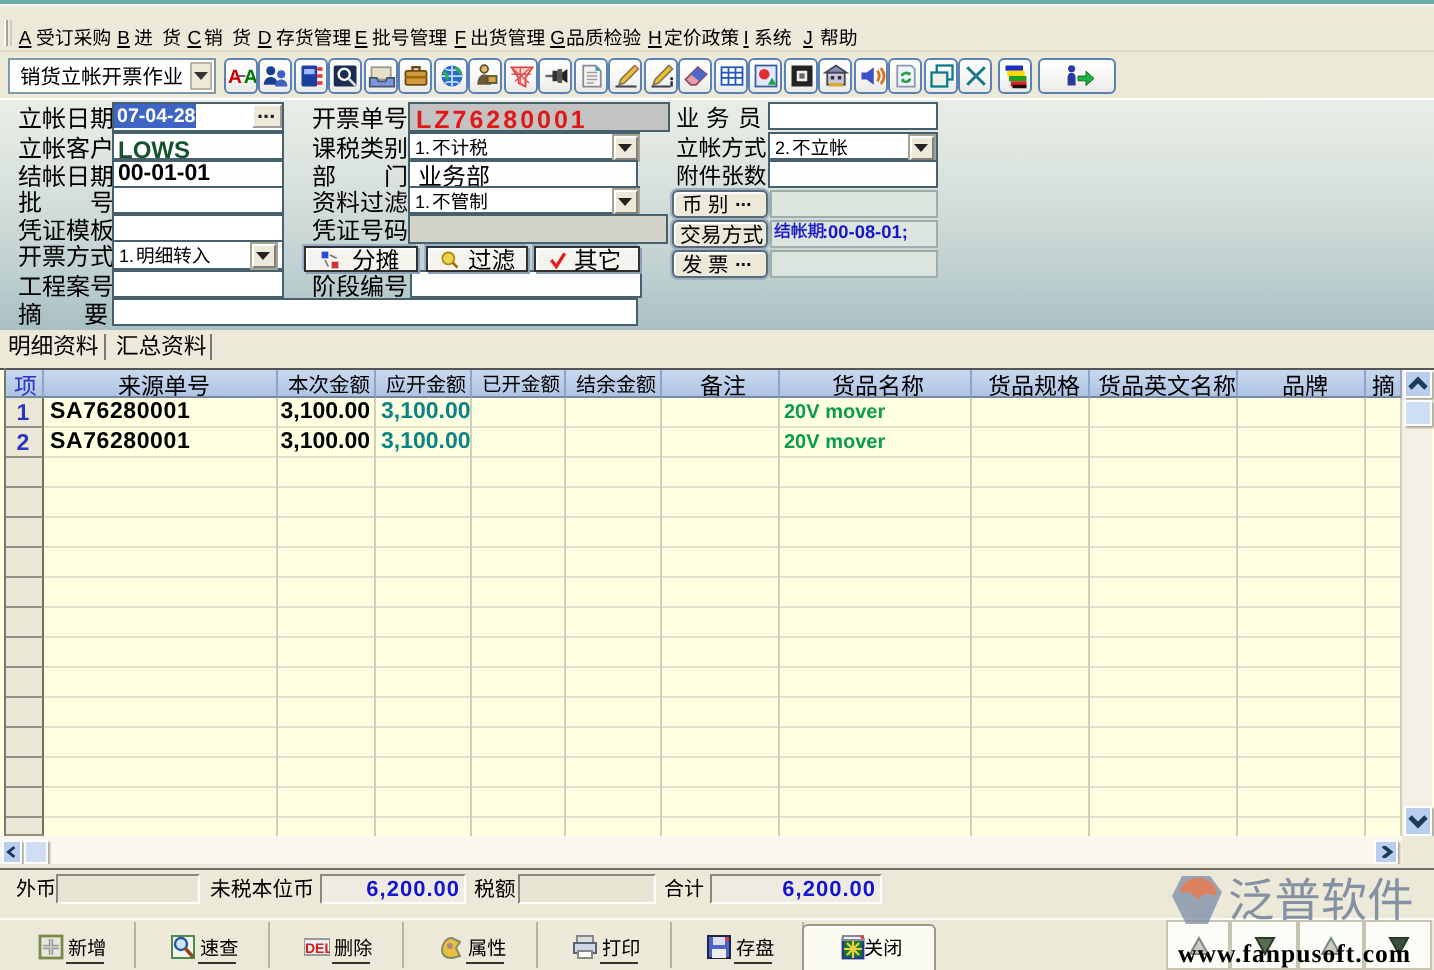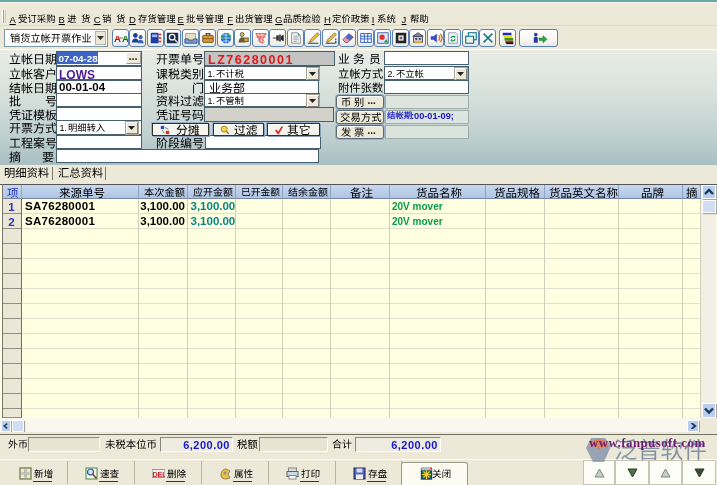--- a/index.html
+++ b/index.html
@@ -475,23 +475,23 @@
     <g transform="translate(1,10.5) scale(0.01200)" fill="#000">
       <use href="#g8981" x="0"></use>
     </g>
   </svg>
 <div style="position:absolute;left:55.7px;top:50.5px;width:86.3px;height:15.5px;background:#fff;border:1px solid #46616d"></div>
 <div style="position:absolute;left:57.2px;top:51.8px;width:40.5px;height:12.6px;background:#3e65c5"></div>
 <div style="position:absolute;left:58.5px;top:53.8px;font:bold 9.8px 'Liberation Sans', sans-serif;color:#fff;white-space:nowrap;line-height:1">07-04-28</div>
 <div style="position:absolute;left:125.5px;top:51.8px;width:15px;height:12.7px;background:#ece9d8;border:1px solid #999;border-top-color:#fff;border-left-color:#fff"></div>
 <div style="position:absolute;left:128.5px;top:51px;font:bold 11px 'Liberation Sans', sans-serif;color:#222;white-space:nowrap;line-height:1">...</div>
 <div style="position:absolute;left:55.7px;top:66px;width:86.3px;height:14.3px;background:#fff;border:1px solid #46616d"></div>
-<div style="position:absolute;left:59px;top:68.5px;font:bold 12px 'Liberation Sans', sans-serif;color:#4c1d95;white-space:nowrap;line-height:1">LOWS</div>
+<div style="position:absolute;left:59px;top:68.5px;font:bold 12px 'Liberation Sans', sans-serif;color:#14532d;white-space:nowrap;line-height:1">LOWS</div>
 <div style="position:absolute;left:55.7px;top:79.5px;width:86.3px;height:14.3px;background:#fff;border:1px solid #46616d"></div>
-<div style="position:absolute;left:59px;top:82.0px;font:bold 11.5px 'Liberation Sans', sans-serif;color:#000;white-space:nowrap;line-height:1">00-01-04</div>
+<div style="position:absolute;left:59px;top:82.0px;font:bold 11.5px 'Liberation Sans', sans-serif;color:#000;white-space:nowrap;line-height:1">00-01-01</div>
 <div style="position:absolute;left:55.7px;top:93px;width:86.3px;height:14.3px;background:#fff;border:1px solid #46616d"></div>
 <div style="position:absolute;left:55.7px;top:106.5px;width:86.3px;height:14.3px;background:#fff;border:1px solid #46616d"></div>
 <div style="position:absolute;left:55.7px;top:120.3px;width:86.3px;height:14.3px;background:#fff;border:1px solid #46616d"></div>
 <div style="position:absolute;left:59.5px;top:124.3px;font:9px 'Liberation Sans', sans-serif;color:#000;white-space:nowrap;line-height:1">1.</div>
 <svg style="position:absolute;left:67px;top:123.3px;overflow:visible" width="40" height="11">
     <g transform="translate(1,8.1) scale(0.00930)" fill="#000">
       <use href="#g660e" x="0"></use>
       <use href="#g7ec6" x="1000"></use>
       <use href="#g8f6c" x="2000"></use>
       <use href="#g5165" x="3000"></use>
@@ -706,21 +706,21 @@
     </g>
   </svg>
 <div style="position:absolute;left:367.5px;top:126px;font:bold 10px 'Liberation Sans', sans-serif;color:#111;white-space:nowrap;line-height:1">...</div>
 <svg style="position:absolute;left:385.5px;top:111.3px;overflow:visible" width="28" height="10">
     <g transform="translate(1,7.4) scale(0.00840)" fill="#1616c8" stroke="#1616c8" stroke-width="26">
       <use href="#g7ed3" x="0"></use>
       <use href="#g5e10" x="1000"></use>
       <use href="#g671f" x="2000"></use>
     </g>
   </svg>
-<div style="position:absolute;left:411px;top:112px;font:bold 9.2px 'Liberation Sans', sans-serif;color:#1616c8;white-space:nowrap;line-height:1">:00-01-09;</div>
+<div style="position:absolute;left:411px;top:112px;font:bold 9.2px 'Liberation Sans', sans-serif;color:#1616c8;white-space:nowrap;line-height:1">:00-08-01;</div>
 <div style="position:absolute;left:0px;top:165px;width:717px;height:19px;background:#ece9d8"></div>
 <svg style="position:absolute;left:3px;top:167.3px;overflow:visible" width="48" height="13">
     <g transform="translate(1,9.9) scale(0.01130)" fill="#000">
       <use href="#g660e" x="0"></use>
       <use href="#g7ec6" x="1000"></use>
       <use href="#g8d44" x="2000"></use>
       <use href="#g6599" x="3000"></use>
     </g>
   </svg>
 <div style="position:absolute;left:52px;top:167px;width:1px;height:13px;background:#7a7a6e"></div>
@@ -1058,12 +1058,12 @@
     <path d="M23 12c1 6-3 11-9 11-2 0-4-1-5-2 6 1 10-2 11-6z" fill="#8496ae"></path>
   </svg>
 <svg style="position:absolute;left:613px;top:438px;overflow:visible;opacity:.88" width="95" height="26">
     <g transform="translate(1,20.3) scale(0.02320)" fill="#76869e">
       <use href="#g6cdb" x="0"></use>
       <use href="#g666e" x="1000"></use>
       <use href="#g8f6f" x="2000"></use>
       <use href="#g4ef6" x="3000"></use>
     </g>
   </svg>
-<div style="position:absolute;left:589px;top:437px;font:bold 12.8px 'Liberation Serif', sans-serif;color:#701a75;white-space:nowrap;line-height:1;letter-spacing:0.5px">www.fanpusoft.com</div>
+<div style="position:absolute;left:589px;top:471px;font:bold 12.8px 'Liberation Serif', sans-serif;color:#000000;white-space:nowrap;line-height:1;letter-spacing:0.5px">www.fanpusoft.com</div>
 </body></html>

